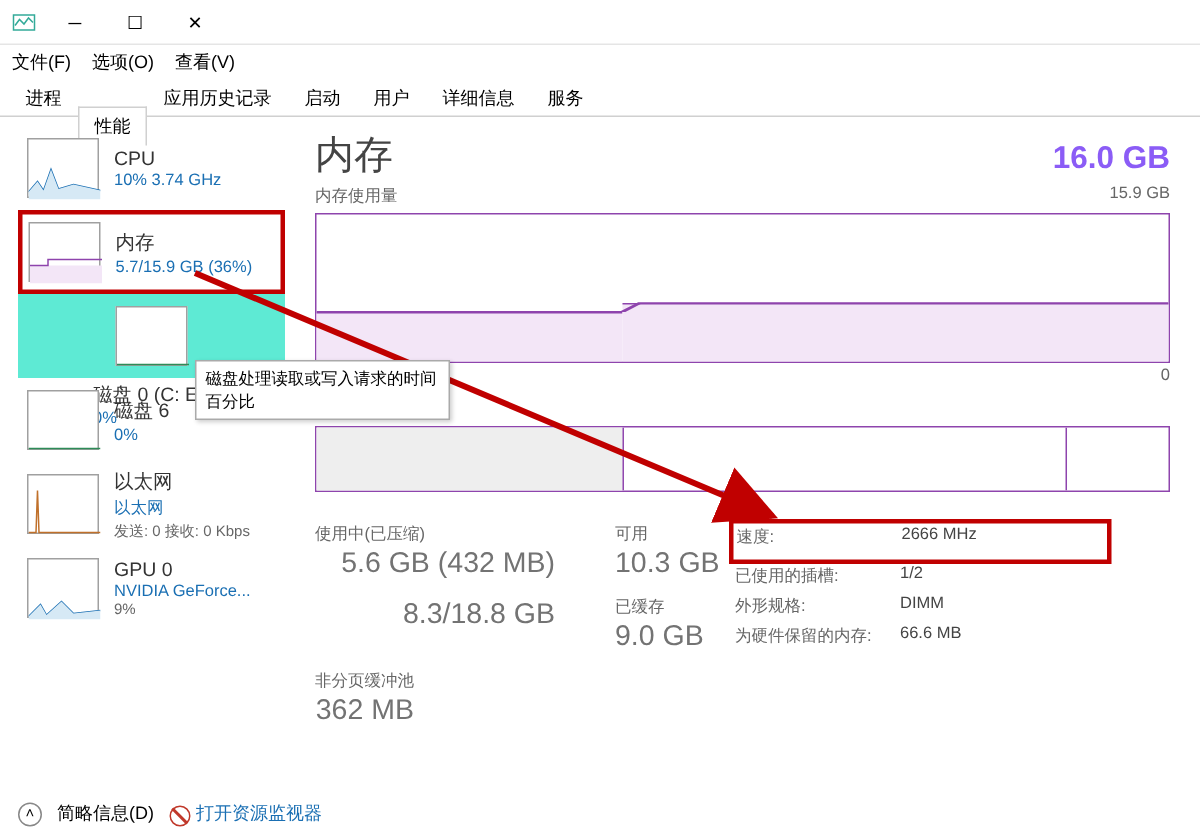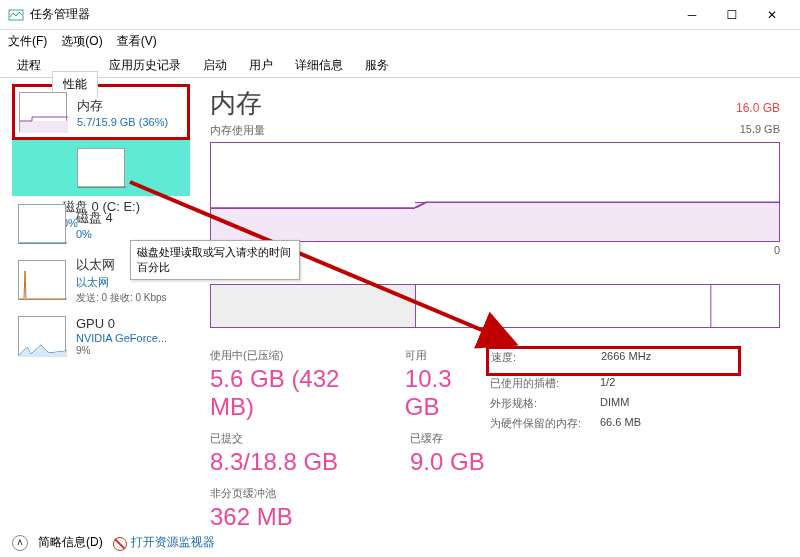--- a/index.html
+++ b/index.html
@@ -26,34 +26,34 @@
 .side-item.hover { background: #5eead4; flex-direction: column; }
 .thumb { width: 48px; height: 40px; border: 1px solid #a0a0a0; background: #fff; position: relative; flex-shrink: 0; }
 .side-text { display: flex; flex-direction: column; gap: 1px; }
 .side-title { font-size: 13px; color: #333; }
 .side-sub { font-size: 11px; color: #1a6fb3; }
 .side-sub2 { font-size: 10px; color: #666; }
 
 .main { flex: 1; padding: 8px 20px 8px 10px; position: relative; }
 .main-header { display: flex; justify-content: space-between; align-items: baseline; }
 .main-title { font-size: 26px; color: #444; }
-.main-total { font-size: 12px; color: #ef4444; }
+.main-total { font-size: 21px; color: #8b5cf6; font-weight: bold; }
 .main-sublabel { font-size: 11px; color: #666; margin-top: 2px; display: flex; justify-content: space-between; }
 
 .chart-big { height: 100px; border: 1px solid #8e44ad; margin-top: 4px; position: relative; background: #fff; }
 .chart-fill { position: absolute; background: #f3e6f7; border-top: 1px solid #8e44ad; bottom: 0; }
 .chart-small { height: 44px; border: 1px solid #8e44ad; margin-top: 28px; position: relative; background: #fff; }
 .chart-small .left-seg { position:absolute; left:0; top:0; bottom:0; width:36%; background:#eee; }
 
 .stats { display: flex; margin-top: 20px; gap: 0; }
 .stats-left { width: 280px; }
 .stats-right { flex: 1; font-size: 11px; }
 .stat-row { display: flex; gap: 40px; margin-bottom: 10px; }
 .stat-block .label { font-size: 11px; color: #666; }
-.stat-block .value { font-size: 24px; color: #ec4899; margin-top: 2px; }
+.stat-block .value { font-size: 19px; color: #737373; margin-top: 2px; text-align: right; }
 .info-row { display: flex; margin-bottom: 5px; }
 .info-row .k { width: 110px; color: #666; }
 .info-row .v { color: #444; }
 .speed-box { border: 3px solid #c00000; padding: 1px 4px 3px 2px; margin-left: -4px; margin-top: -2px; width: 255px; }
 
 .tooltip { position: absolute; background: #fff; border: 1px solid #aaa; font-size: 11px; padding: 4px 6px; box-shadow: 1px 1px 3px rgba(0,0,0,.2); z-index: 10; }
 
 .footer { position: absolute; bottom: 6px; left: 12px; display: flex; align-items: center; gap: 10px; font-size: 12px; }
 .footer .chev { border: 1px solid #888; border-radius: 50%; width: 16px; height: 16px; display: inline-flex; align-items: center; justify-content: center; font-size: 10px; }
 .footer .link { color: #1a6fb3; display: flex; align-items: flex-end; gap: 4px; }
@@ -63,21 +63,20 @@
 .arrow-annot { position: absolute; z-index: 5; pointer-events: none; }
 </style>
 </head>
 <body>
 
 <div class="titlebar">
   <svg class="app-icon" viewBox="0 0 16 16">
       <rect x="1" y="3" width="14" height="10" fill="none" stroke="#3a9" stroke-width="1"></rect>
       <path d="M2 10 L5 6 L8 9 L11 5 L14 8" fill="none" stroke="#3a9" stroke-width="1"></path>
     </svg>
-  <span class="title">任务管理器</span>
   <div class="win-controls">
     <div class="win-btn">─</div>
     <div class="win-btn">☐</div>
     <div class="win-btn">✕</div>
   </div>
 </div>
 
 <div class="menubar">
   <span>文件(F)</span>
   <span>选项(O)</span>
@@ -91,20 +90,32 @@
   <div class="tab">启动</div>
   <div class="tab">用户</div>
   <div class="tab">详细信息</div>
   <div class="tab">服务</div>
 </div>
 
 <div class="content">
 
   <div class="sidebar">
 
+    <div class="side-item">
+      <div class="thumb">
+        <svg width="48" height="40">
+            <path d="M0 35 L6 28 L10 34 L15 20 L20 33 L30 30 L48 34" fill="none" stroke="#1a6fb3" stroke-width="1"></path>
+            <path d="M0 35 L6 28 L10 34 L15 20 L20 33 L30 30 L48 34 L48 40 L0 40 Z" fill="#d6e9f5"></path>
+          </svg>
+      </div>
+      <div class="side-text">
+        <span class="side-title">CPU</span>
+        <span class="side-sub">10% 3.74 GHz</span>
+      </div>
+    </div>
 
     <div class="side-item selected">
       <div class="thumb">
         <svg width="48" height="40">
             <rect x="0" y="28" width="48" height="12" fill="#f3e6f7"></rect>
             <path d="M0 28 L12 28 L12 24 L48 24" stroke="#8e44ad" fill="none"></path>
           </svg>
       </div>
       <div class="side-text">
         <span class="side-title">内存</span>
@@ -124,21 +135,21 @@
       </div>
     </div>
 
     <div class="side-item">
       <div class="thumb">
         <svg width="48" height="40">
             <line x1="0" y1="38" x2="48" y2="38" stroke="#2e8b57"></line>
           </svg>
       </div>
       <div class="side-text">
-        <span class="side-title">磁盘 4</span>
+        <span class="side-title">磁盘 6</span>
         <span class="side-sub">0%</span>
       </div>
     </div>
 
     <div class="side-item">
       <div class="thumb">
         <svg width="48" height="40">
             <path d="M0 38 L5 38 L6 10 L7 38 L48 38" fill="none" stroke="#c0702a"></path>
           </svg>
       </div>
@@ -199,21 +210,20 @@
             <div class="label">使用中(已压缩)</div>
             <div class="value">5.6 GB (432 MB)</div>
           </div>
           <div class="stat-block">
             <div class="label">可用</div>
             <div class="value">10.3 GB</div>
           </div>
         </div>
         <div class="stat-row">
           <div class="stat-block" style="width:160px">
-            <div class="label">已提交</div>
             <div class="value">8.3/18.8 GB</div>
           </div>
           <div class="stat-block">
             <div class="label">已缓存</div>
             <div class="value">9.0 GB</div>
           </div>
         </div>
         <div class="stat-row">
           <div class="stat-block">
             <div class="label">非分页缓冲池</div>

